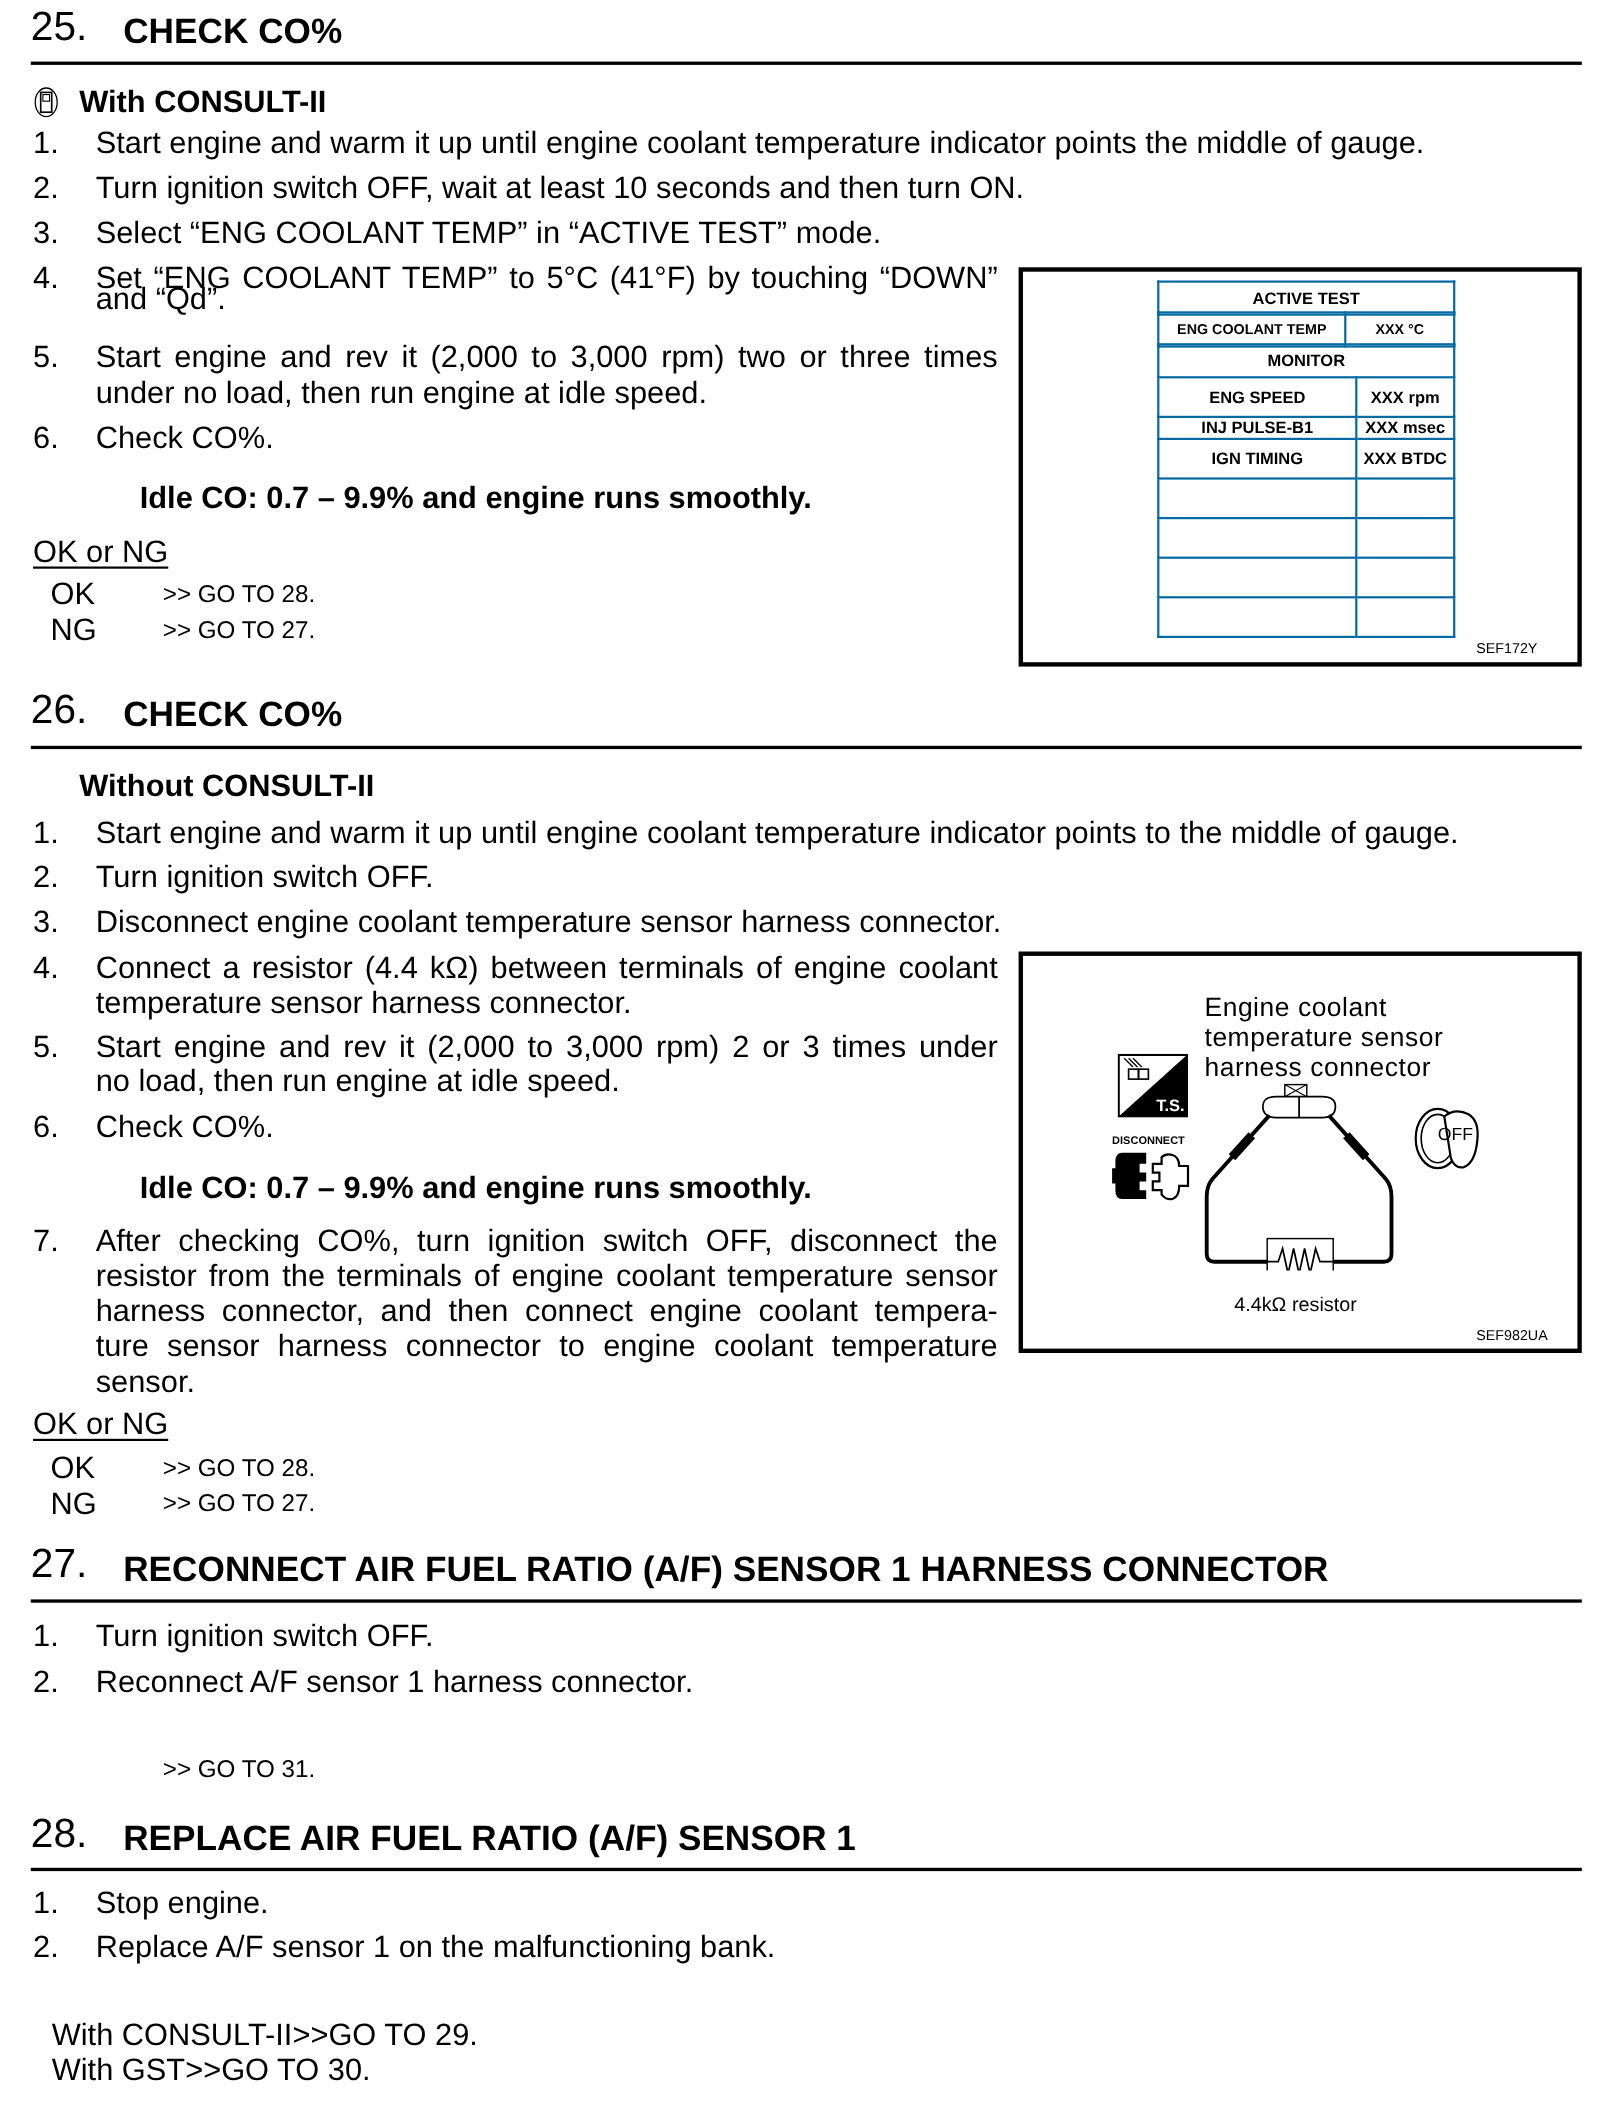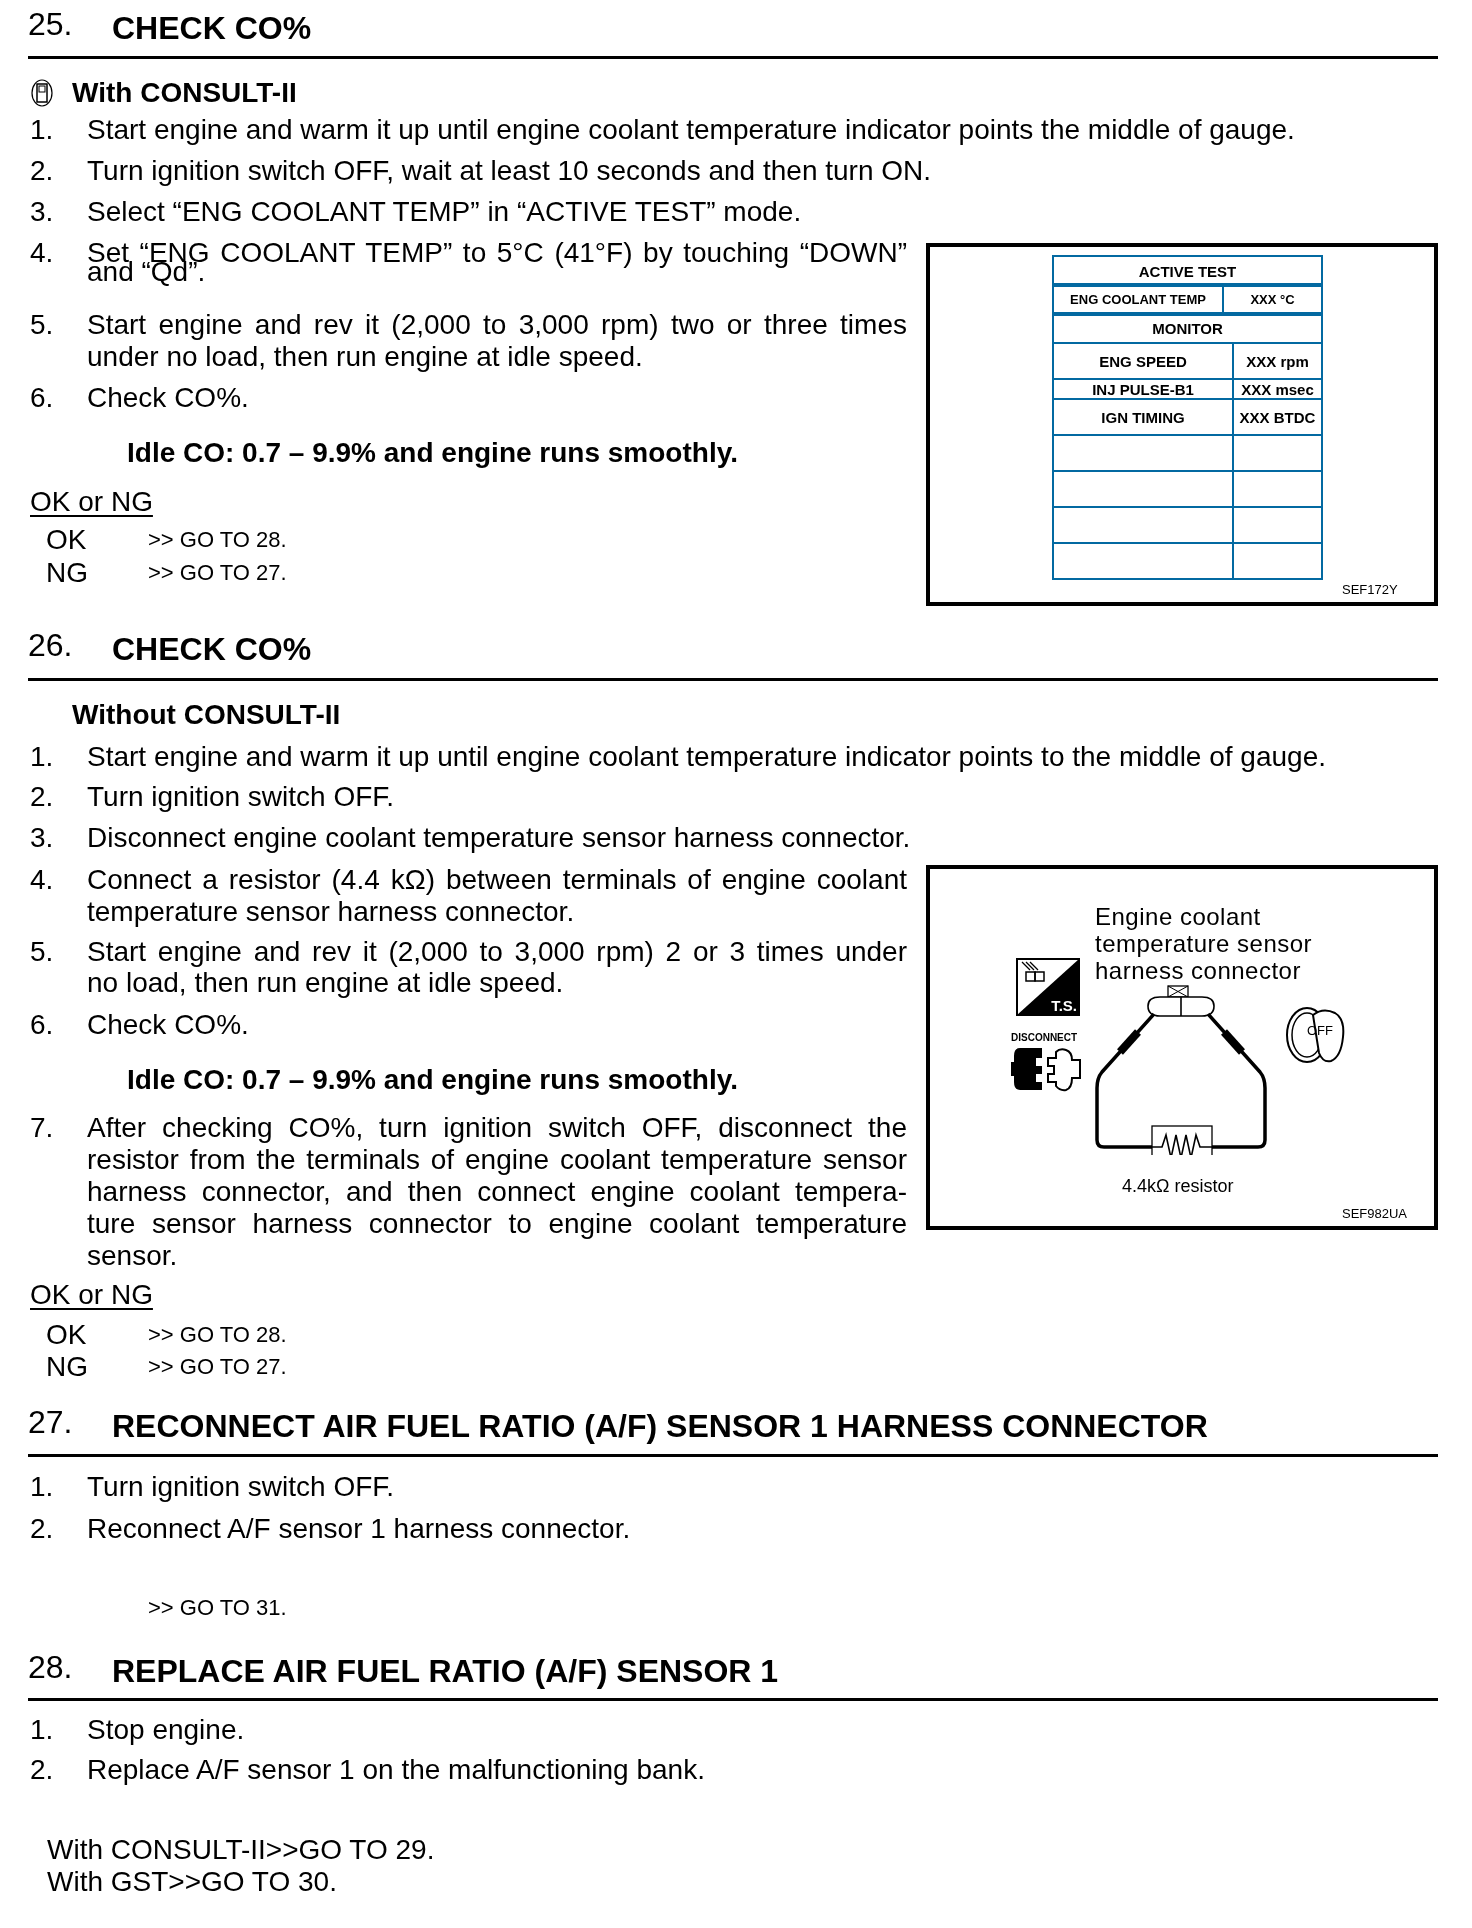--- a/index.html
+++ b/index.html
@@ -3,21 +3,21 @@
 <meta charset="utf-8">
 <style>
   html, body { margin:0; padding:0; background:#fff; }
   body { width:1472px; height:1928px; position:relative; overflow:hidden;
          font-family:"Liberation Sans", sans-serif; color:#000; }
   .abs { position:absolute; white-space:nowrap; }
   .t { font-size:28px; line-height:32px; }
   .num { position:absolute; left:30px; font-size:28px; line-height:32px; }
   .txt { position:absolute; left:87px; font-size:28px; line-height:32px; white-space:nowrap; }
   .just { text-align:justify; text-align-last:justify; white-space:normal; width:820px; }
-  .hnum { position:absolute; left:28px; font-size:32px; line-height:44px; }
+  .hnum { position:absolute; left:28px; font-size:37px; line-height:44px; }
   .htitle { position:absolute; font-size:32px; font-weight:bold; line-height:30px; white-space:nowrap; }
   .rule { position:absolute; left:28px; width:1410px; height:3px; background:#000; }
   .bold { font-weight:bold; }
   .ulabel { position:absolute; left:30px; font-size:28px; line-height:32px; text-decoration:underline; text-underline-offset:4px; text-decoration-thickness:2px; }
   .okng { position:absolute; left:46px; font-size:28px; line-height:32px; }
   .goto { position:absolute; left:148px; font-size:22px; line-height:32px; white-space:nowrap; }
   .figbox { position:absolute; border:4px solid #000; box-sizing:border-box; background:#fff; }
   .figid { position:absolute; font-size:13px; }
   table.at { position:absolute; border-collapse:collapse; font-weight:bold; font-size:15px; }
   table.at td { border:2px solid #0369a1; text-align:center; padding:0; }
@@ -197,21 +197,21 @@
     </svg>
   </div>
   <div class="abs" style="left:1122px;top:1176px;font-size:18px;">4.4kΩ resistor</div>
 
   <div class="abs" style="left:1283px;top:1005px;width:64px;height:60px;">
     <svg width="64" height="60" viewBox="0 0 64 60">
       <ellipse cx="24" cy="30" rx="20" ry="27" fill="none" stroke="#000" stroke-width="2"></ellipse>
       <ellipse cx="24" cy="30" rx="15" ry="22" fill="none" stroke="#000" stroke-width="1.5"></ellipse>
       <path d="M30,10 Q40,2 52,8 Q62,14 60,32 Q58,52 48,56 Q40,58 36,48 Z" fill="#fff" stroke="#000" stroke-width="2"></path>
     </svg>
-    <span style="position:absolute;left:24px;top:18px;font-size:13px;">OFF</span>
+    <span style="position:absolute;left:24px;top:18px;font-size:16px;">OFF</span>
   </div>
 
   <div class="figid" style="left:1342px;top:1206px;">SEF982UA</div>
 </div>
 
 <div>
   <div class="hnum" style="top:1400px;">27.</div>
   <div class="htitle" style="left:112px;top:1411px;">RECONNECT AIR FUEL RATIO (A/F) SENSOR 1 HARNESS CONNECTOR</div>
   <div class="rule" style="top:1454px;"></div>
 

